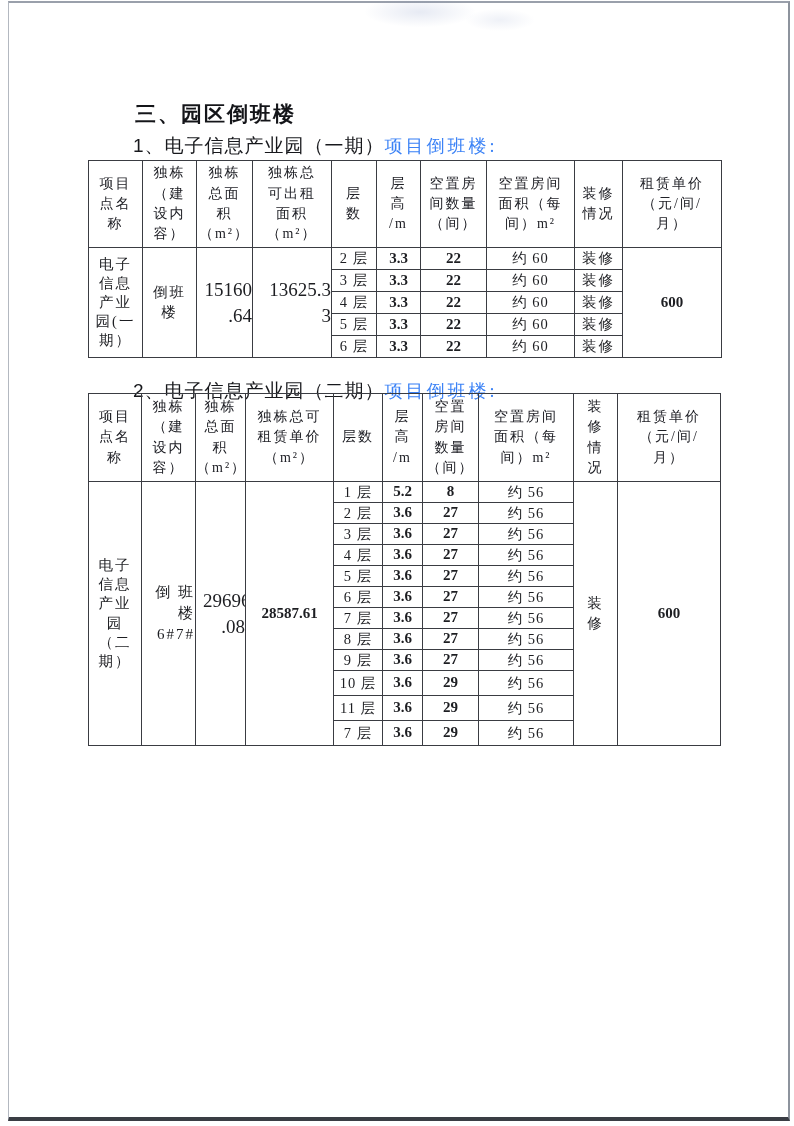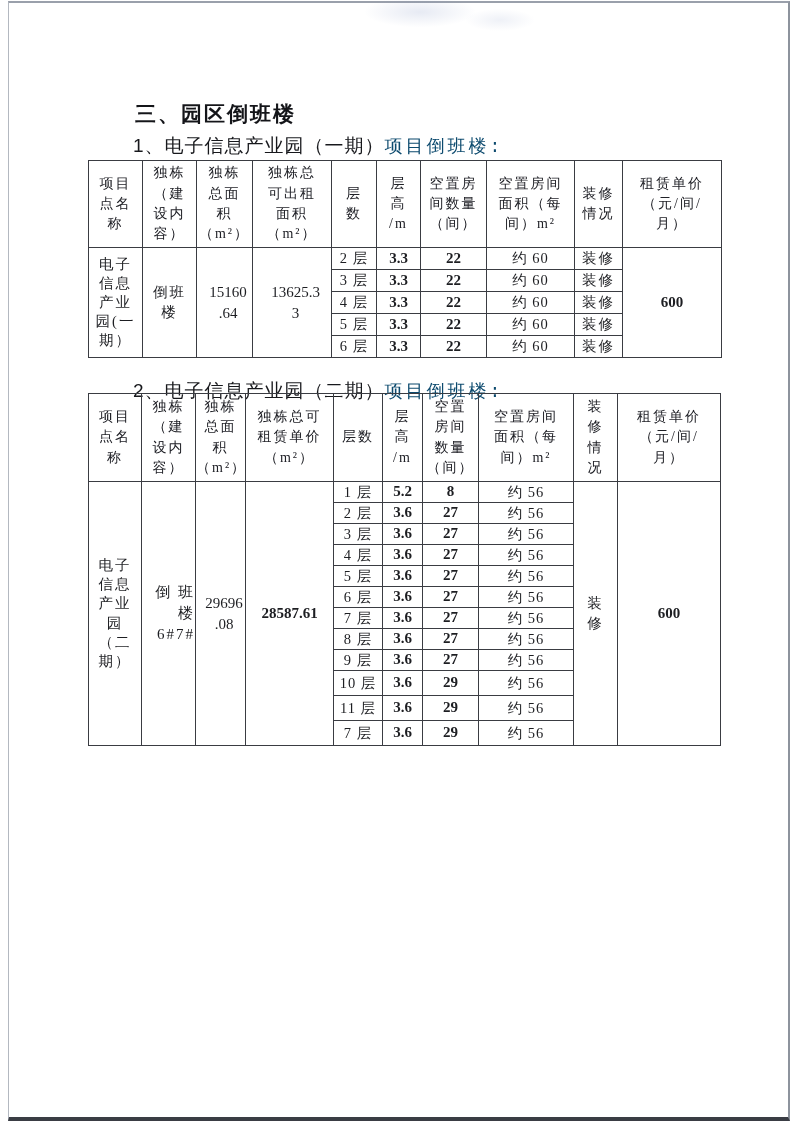--- a/index.html
+++ b/index.html
@@ -29,22 +29,22 @@
     position:absolute;left:135px;top:100px;
     font-family:Liberation Mono, monospace;
     font-weight:bold;font-size:21px;letter-spacing:2px;color:#141519;
   }
   .subtitle{position:absolute;left:133px;white-space:nowrap;}
   .subtitle .b{
     font-family:"Liberation Sans","DejaVu Sans",sans-serif;
     font-weight:normal;font-size:19px;letter-spacing:1px;color:#17181c;
   }
   .subtitle .r{
-    font-family:Liberation Mono, monospace;
-    font-size:18px;letter-spacing:3px;color:#0c4a6e;
+    font-family:Liberation Serif, serif;
+    font-size:18px;letter-spacing:3px;color:#3b82f6;
   }
   #subtitle-1{top:133px;}
   #subtitle-2{top:378px;}
 
   table.t{
     position:absolute;border-collapse:collapse;table-layout:fixed;
     font-size:14px;
     padding-left:16px;
   }
   #table-1{left:88px;top:160px;width:633px;}
@@ -54,21 +54,21 @@
     text-align:center;vertical-align:middle;
     padding:0;white-space:pre-line;overflow:hidden;
     font-weight:normal;
   }
   .t th{
     font-size:14px;line-height:1.45;letter-spacing:2px;color:#202127;
   }
   .t td{font-size:15px;line-height:1.3;}
   .t td.cjk{font-size:14.5px;letter-spacing:2px;line-height:1.32;}
   .t td.num{font-size:15px;letter-spacing:0;font-weight:bold;}
-  .t td.num-wrap{font-size:15px;text-align:center;padding-left:7px;line-height:1.35;}
+  .t td.num-wrap{font-size:19px;text-align:right;padding-left:7px;line-height:1.35;}
   .t td.bldg{ text-align:right;padding-left:6px;font-size:15px;letter-spacing:2px;line-height:1.4;}
   #table-1 tr.hrow{height:87px;}
   #table-1 tr.frow{height:22px;}
   #table-2 tr.hrow{height:88px;}
   #table-2 tr.frow{height:21px;}
   #table-2 tr.frow-tall{height:25px;}
   .t td.floor-c{letter-spacing:1px;font-size:14.5px;}
 </style>
 </head>
 <body>

